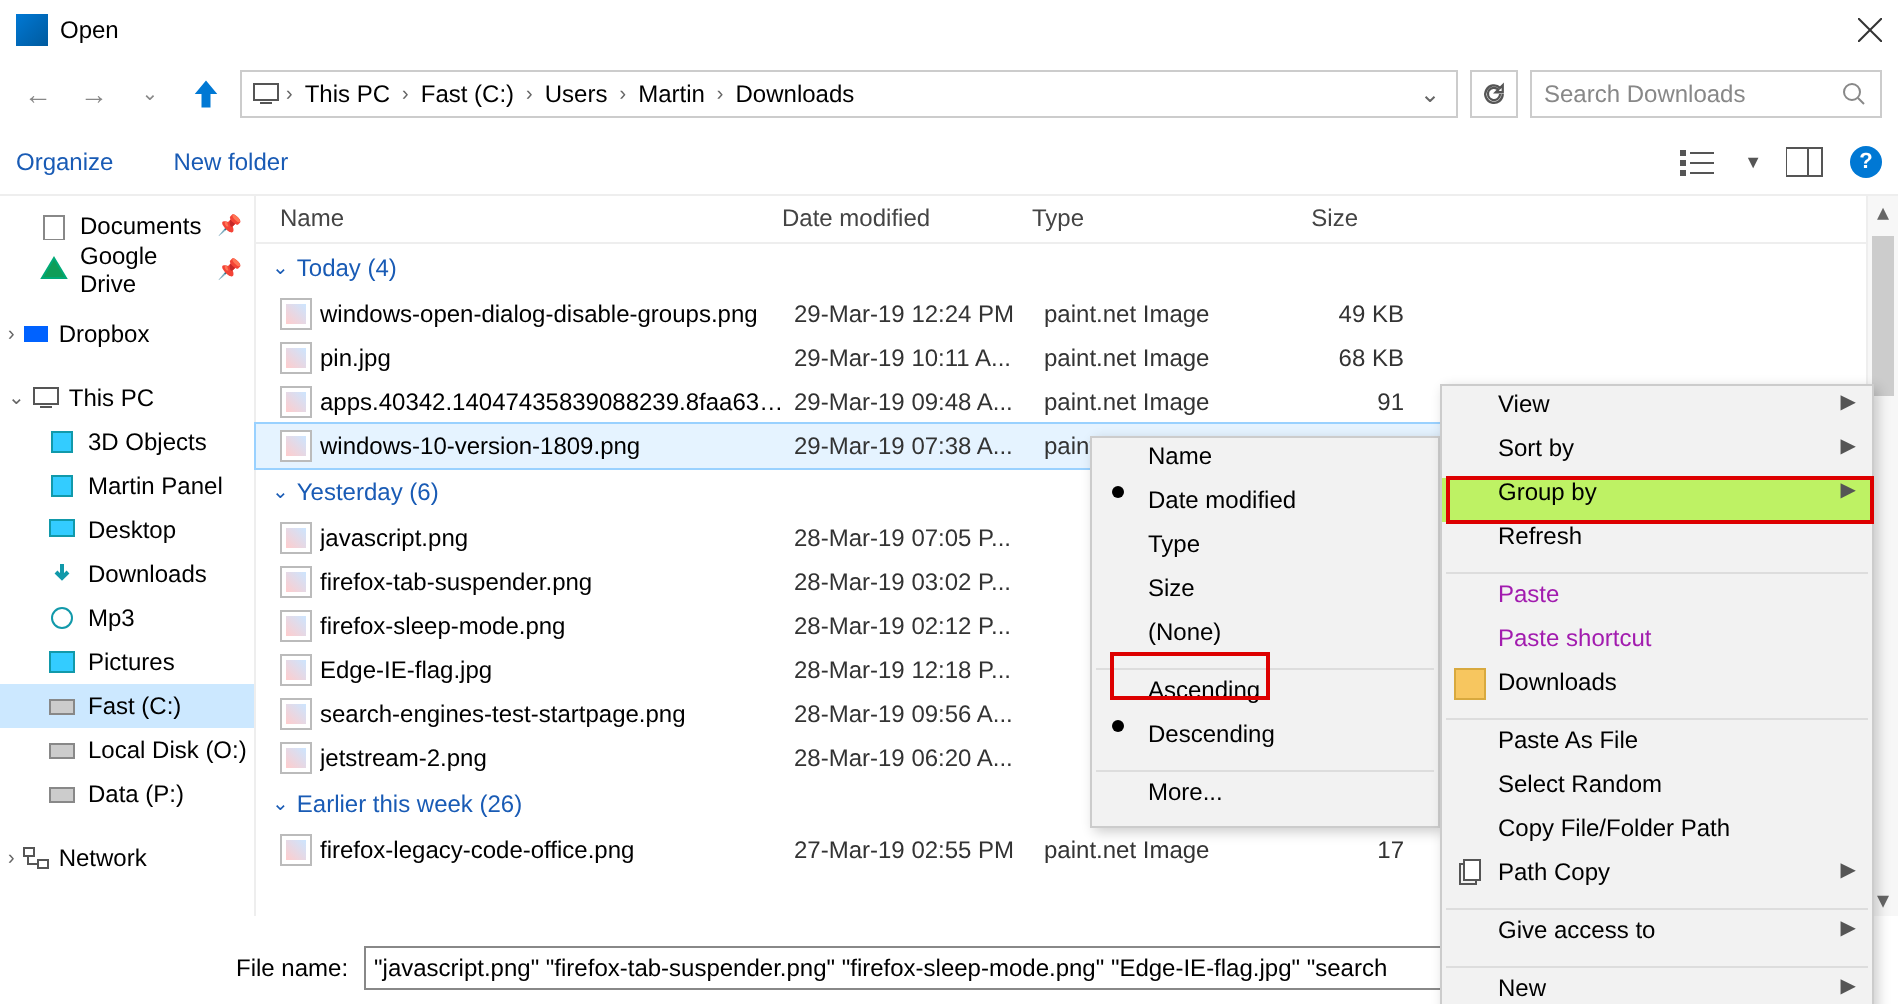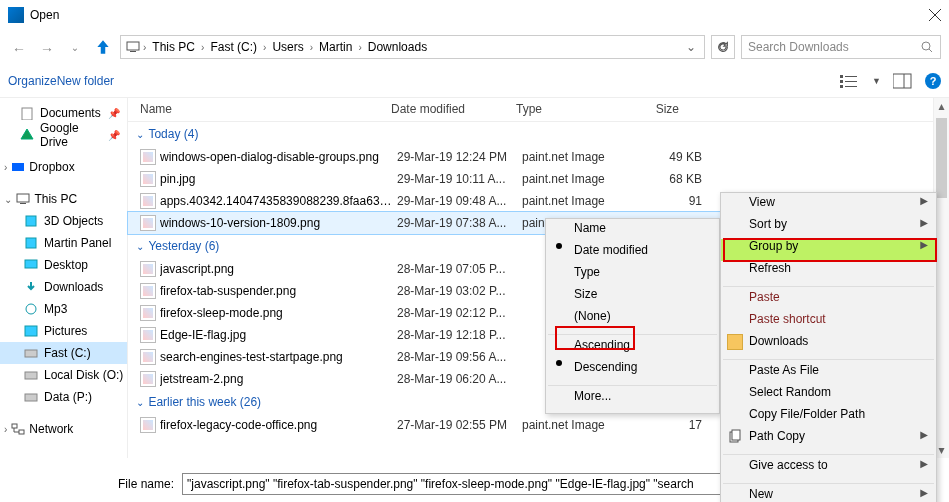--- a/index.html
+++ b/index.html
@@ -9,24 +9,24 @@
 .title-text { flex: 1; font-size: 12px; }
 .close-btn { width: 12px; height: 12px; cursor: pointer; }
 .navbar { height: 34px; display: flex; align-items: center; padding: 0 8px; gap: 6px; }
 .nav-arrow { width: 22px; height: 22px; color: #888; display: flex; align-items: center; justify-content: center; font-size: 14px; cursor: pointer; }
 .nav-up { color: #0078d4; font-size: 16px; }
 .breadcrumb-box { flex: 1; height: 24px; border: 1px solid #ccc; display: flex; align-items: center; padding: 0 4px; gap: 2px; }
 .bc-item { padding: 0 4px; cursor: pointer; }
 .bc-sep { color: #666; font-size: 10px; }
 .bc-dropdown { color: #666; margin-left: auto; padding: 0 4px; }
 .refresh-btn { width: 24px; height: 24px; border: 1px solid #ccc; display:flex; align-items:center; justify-content:center; cursor:pointer; }
-.search-box { width: 200px; height: 24px; border: 1px solid #ccc; display:flex; align-items:center; padding: 0 6px; color:#888; }
+.search-box { width: 176px; height: 24px; border: 1px solid #ccc; display:flex; align-items:center; padding: 0 6px; color:#888; }
 .search-box span { flex:1; }
 .toolbar { height: 34px; display:flex; align-items:center; padding: 0 8px; gap: 18px; border-bottom: 1px solid #eee; }
-.toolbar .left { display:flex; color:#195bb5; }
+.toolbar .left { display:flex; gap:30px; color:#195bb5; }
 .toolbar .left span { cursor:pointer; }
 .toolbar .right { margin-left:auto; display:flex; gap:12px; align-items:center; }
 .view-icon { width:20px; height:16px; cursor:pointer; }
 .help-icon { width:16px; height:16px; border-radius:50%; background:#0078d4; color:#fff; display:flex; align-items:center; justify-content:center; font-size:11px; font-weight:bold; cursor:pointer; }
 .main { display:flex; height: 360px; }
 .sidebar { width: 128px; height:100%; overflow:hidden; border-right:1px solid #eee; padding-top:4px; }
 .tree-item { display:flex; align-items:center; height:22px; padding-left:20px; gap:6px; cursor:pointer; }
 .tree-item.indent { padding-left:24px; }
 .tree-item.selected { background:#cce8ff; }
 .tree-icon { width:14px; height:14px; flex-shrink:0; }
@@ -52,21 +52,21 @@
 .scrollbar { position:absolute; right:0; top:0; bottom:0; width:16px; border-left:1px solid #eee; background:#f7f7f7; }
 .scroll-thumb { position:absolute; left:2px; right:2px; top:20px; height:80px; background:#ccc; }
 .scroll-arrow { position:absolute; left:0; right:0; height:16px; display:flex; align-items:center; justify-content:center; color:#666; }
 .footer { position:absolute; left:0; right:0; bottom:0; height:36px; display:flex; align-items:center; padding: 0 18px; gap:8px; background:#fff; }
 .footer-label { margin-left:100px; }
 .footer-input { flex:1; height:22px; border:1px solid #888; padding:0 4px; }
 
 .menu1 { position:absolute; left:545px; top:218px; width:175px; background:#f2f2f2; border:1px solid #ccc; box-shadow:2px 2px 6px rgba(0,0,0,0.2); padding:2px 0; }
 .menu2 { position:absolute; left:720px; top:192px; width:217px; background:#f2f2f2; border:1px solid #ccc; box-shadow:2px 2px 6px rgba(0,0,0,0.2); padding:2px 0; }
 .menu-item { height:22px; display:flex; align-items:flex-start; padding:0 24px 0 28px; position:relative; cursor:pointer; }
-.menu-item.disabled { color:#7f1d1d; cursor:default; }
+.menu-item.disabled { color:#a21caf; cursor:default; }
 .menu-item.highlighted { background:#bef264; }
 .menu-item .bullet { position:absolute; left:10px; width:6px; height:6px; border-radius:50%; background:#000; }
 .menu-item .sub { position:absolute; right:8px; font-size:10px; color:#555; }
 .menu-sep { height:1px; background:#ddd; margin:3px 2px; }
 .red-box { position:absolute; border:2px solid #d00; pointer-events:none; }
 .rb1 { left:555px; top:326px; width:80px; height:24px; }
 .rb2 { left:723px; top:238px; width:214px; height:24px; }
 .menu-icon { position:absolute; left:6px; width:16px; height:16px; }
 .folder-icn { background:#f7c65f; border:1px solid #d8a93e; }
 .svg-drop { fill:#0078d4; }

